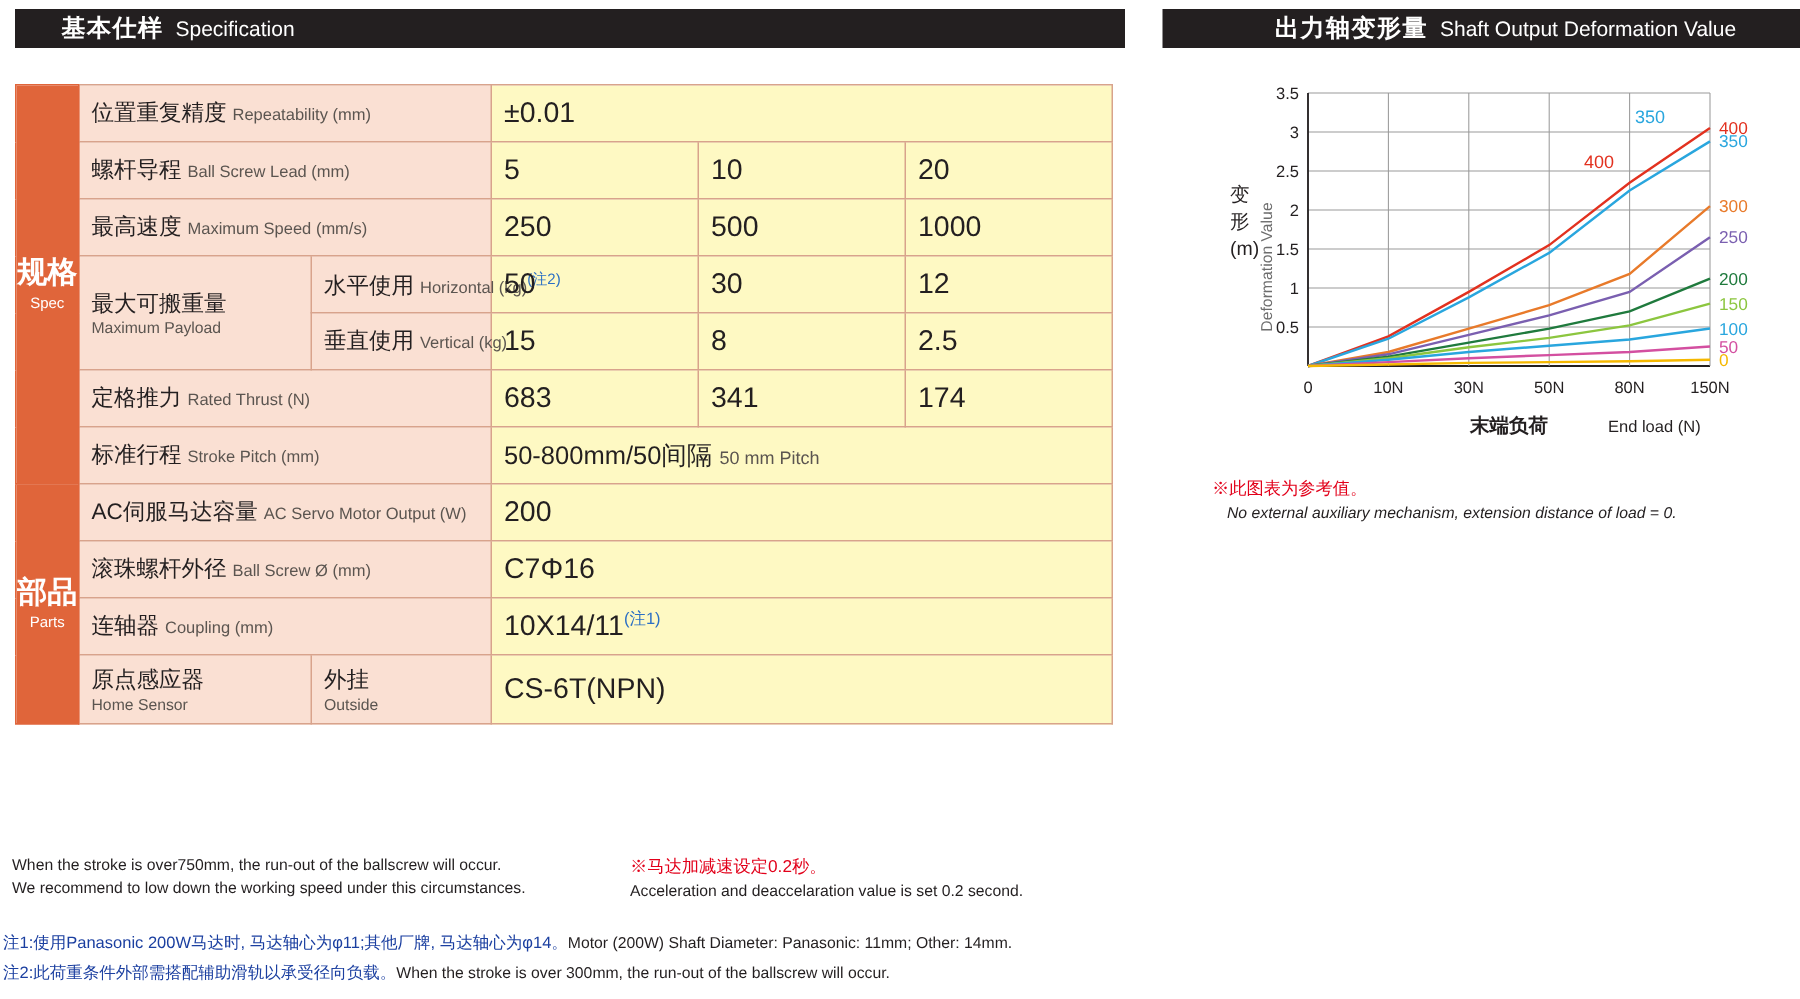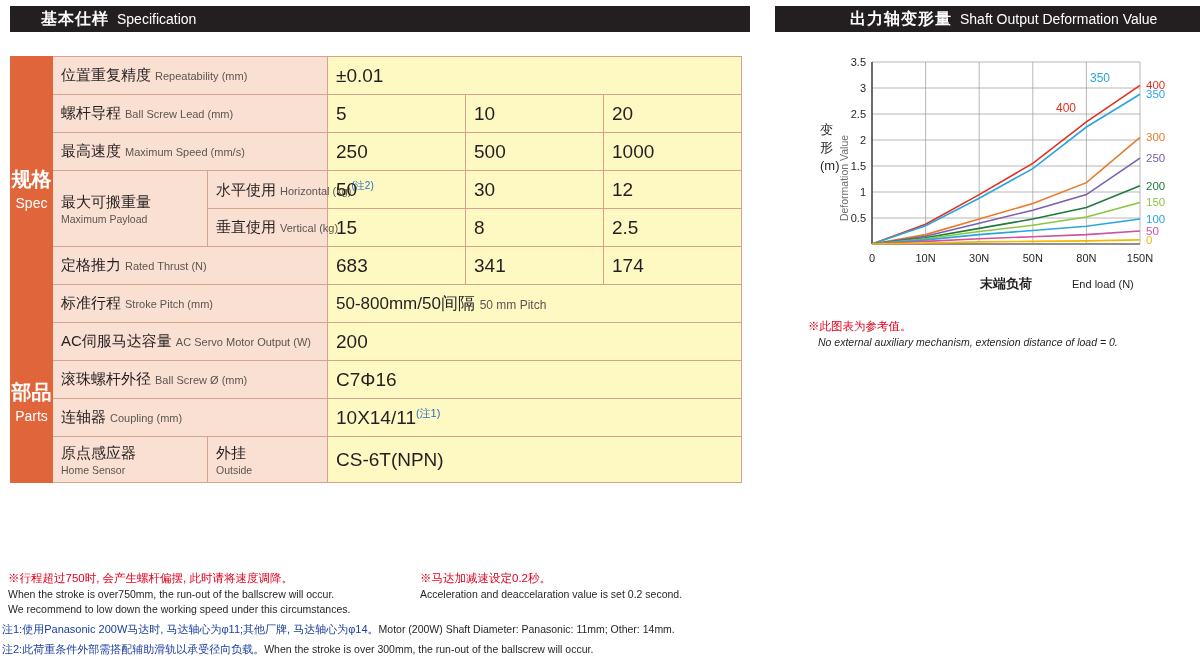--- a/index.html
+++ b/index.html
@@ -75,21 +75,21 @@
     color: #ffffff;
     text-align: center;
     width: 42px;
     padding: 0 !important;
     border-color: #e0653a !important;
   }
   .side-spec .cn, .side-parts .cn {
     font-size: 20px; font-weight: bold; line-height: 1.12; display: block;
   }
   .side-spec .en, .side-parts .en {
-    font-size: 14px; display: block; margin-top: 4px;
+    font-size: 10px; display: block; margin-top: 4px;
   }
   .lbl {
     background: #fae0d3;
     white-space: nowrap;
   }
   .lbl .cn { font-size: 15px; color: #231f20; }
   .lbl .en { font-size: 11px; color: #5b5550; margin-left: 4px; }
   .lbl .note { color: #2b6fc4; font-size: 10px; vertical-align: super; }
   .lbl .stack-cn { font-size: 15px; display: block; }
   .lbl .stack-en { font-size: 10.5px; color: #5b5550; display: block; margin-top: 1px; }
@@ -276,21 +276,20 @@
         <td class="lbl">
           <span class="stack-cn">外挂</span>
           <span class="stack-en">Outside</span>
         </td>
         <td class="val" colspan="3">CS-6T(NPN)</td>
       </tr>
     </tbody>
   </table>
 
   <div class="fn" id="fn-left">
-    <span class="cn-red">※行程超过750时, 会产生螺杆偏摆, 此时请将速度调降。</span>
     <span class="en">When the stroke is over750mm, the run-out of the ballscrew will occur.</span>
     <span class="en">We recommend to low down the working speed under this circumstances.</span>
   </div>
 
   <div class="fn" id="fn-right">
     <span class="cn-red">※马达加减速设定0.2秒。</span>
     <span class="en">Acceleration and deaccelaration value is set 0.2 second.</span>
   </div>
 
   <div class="fn" id="fn-note1">

